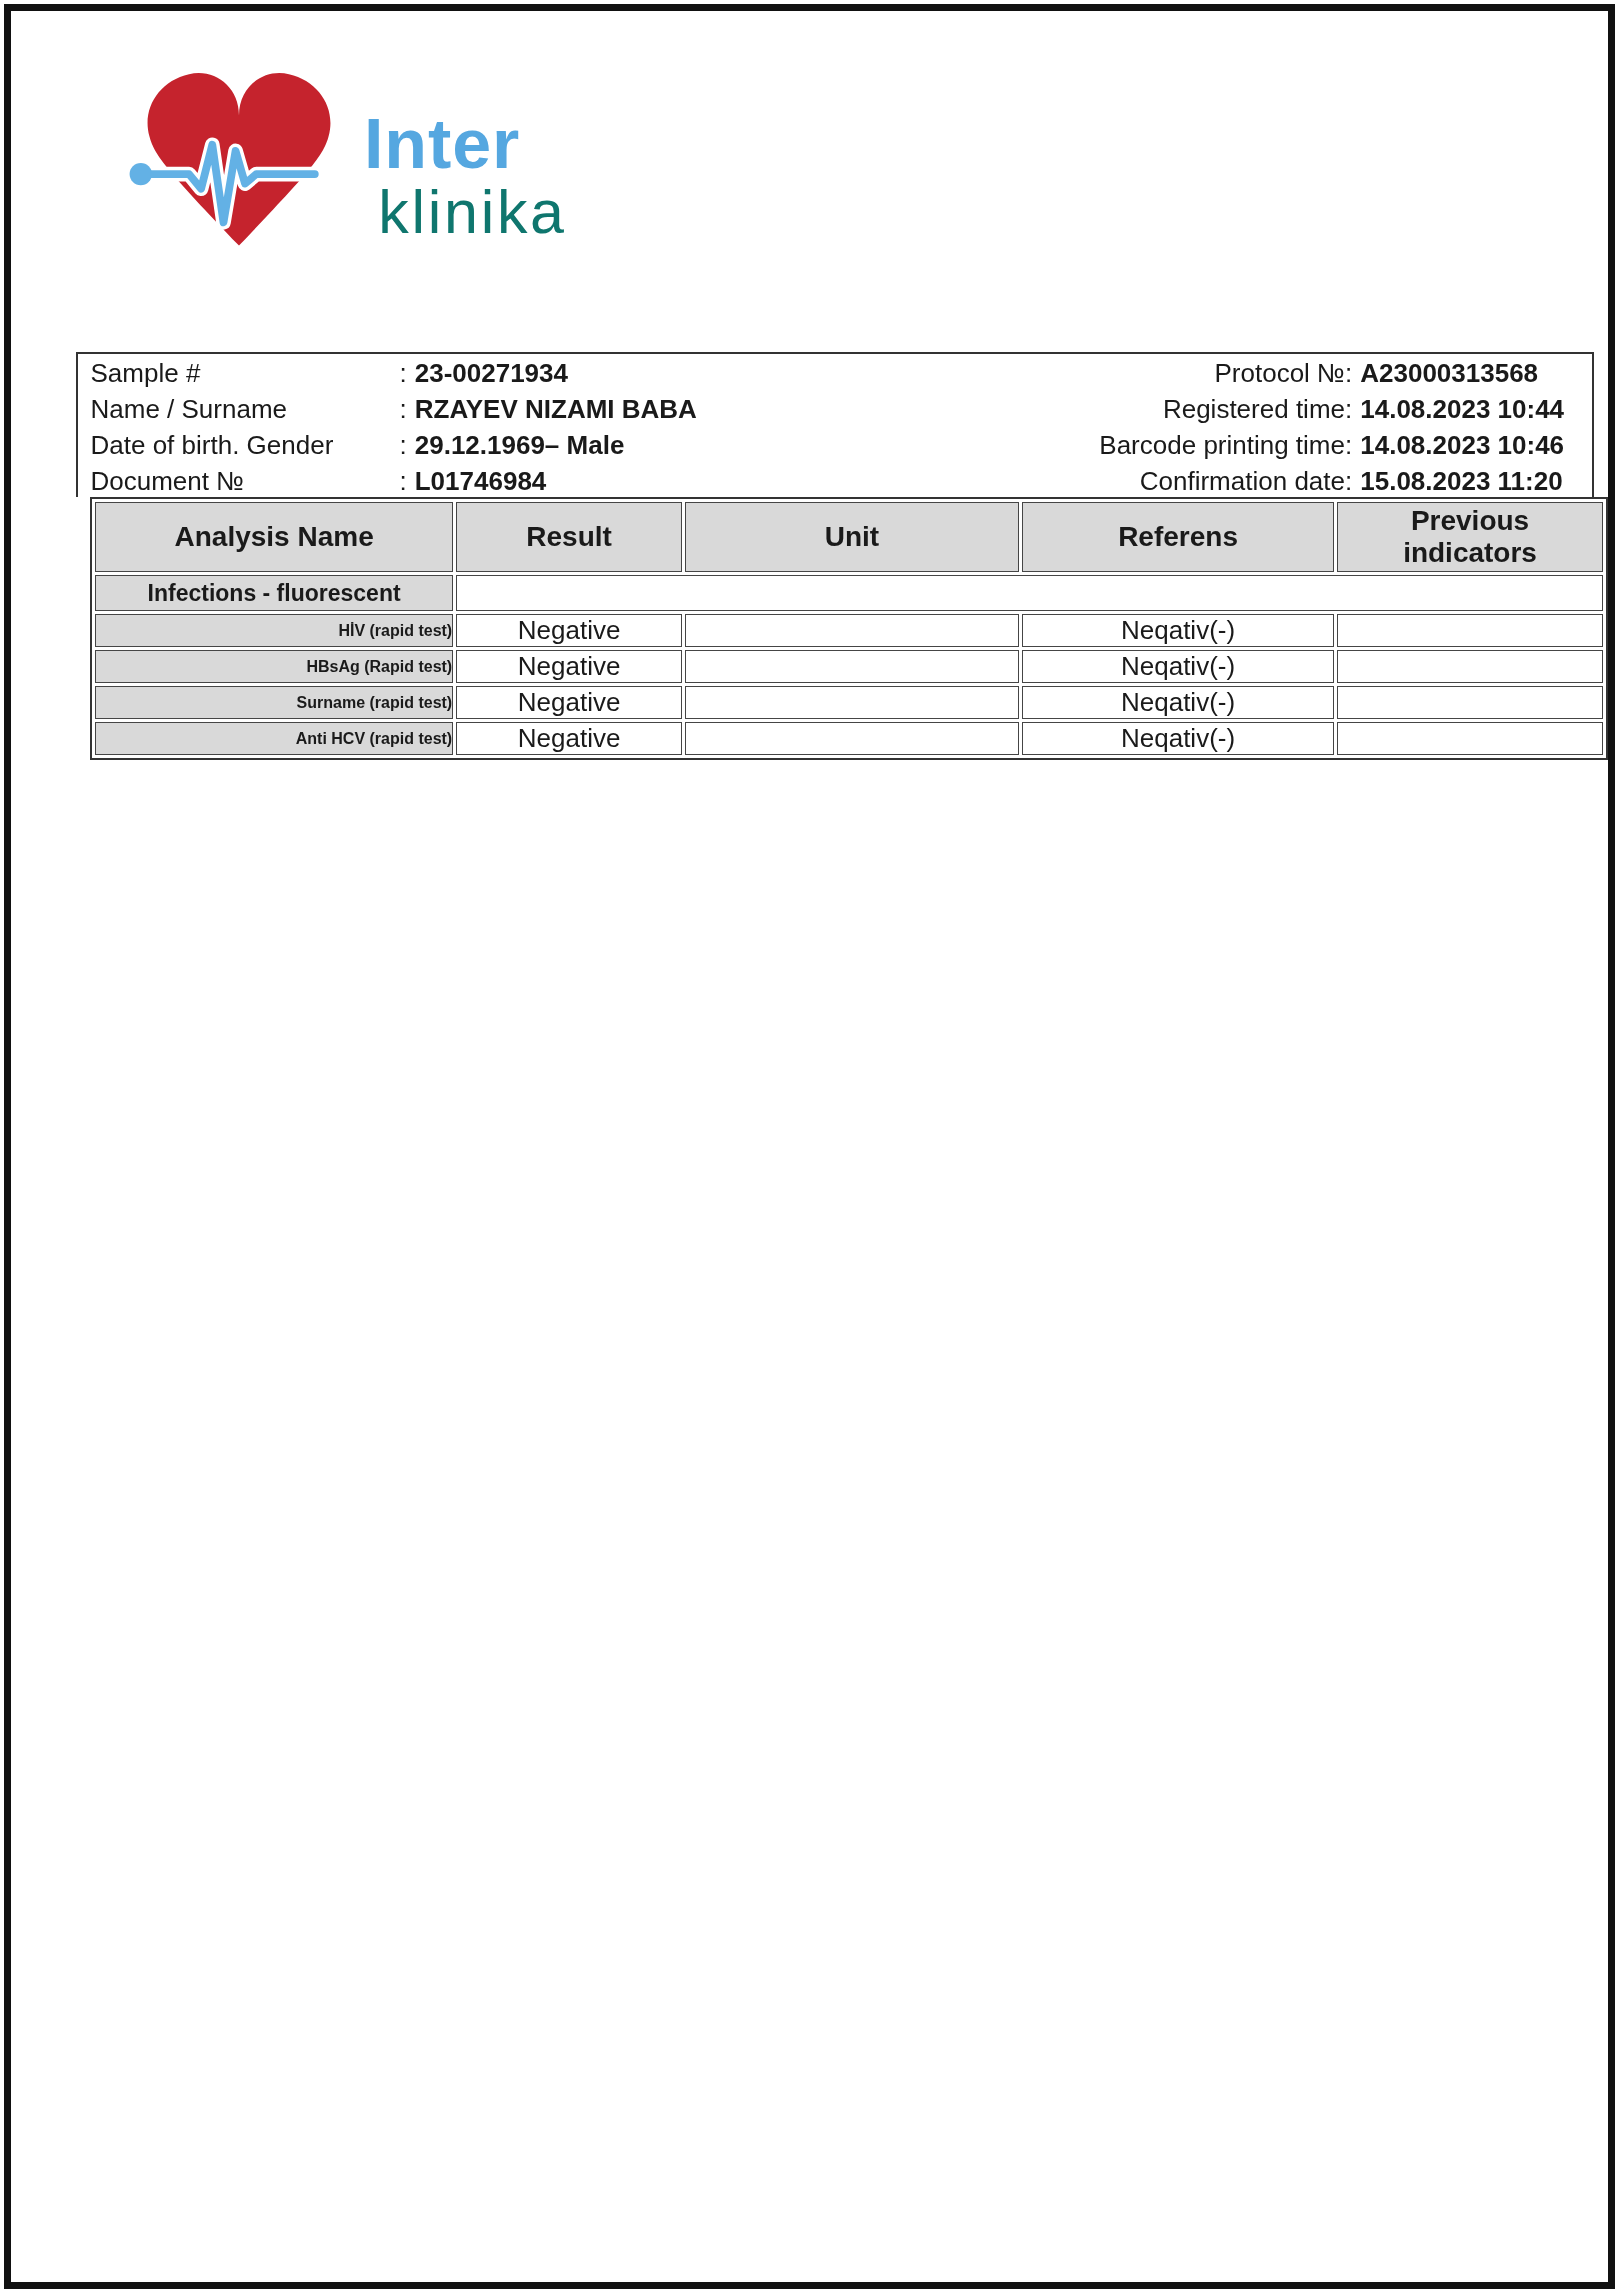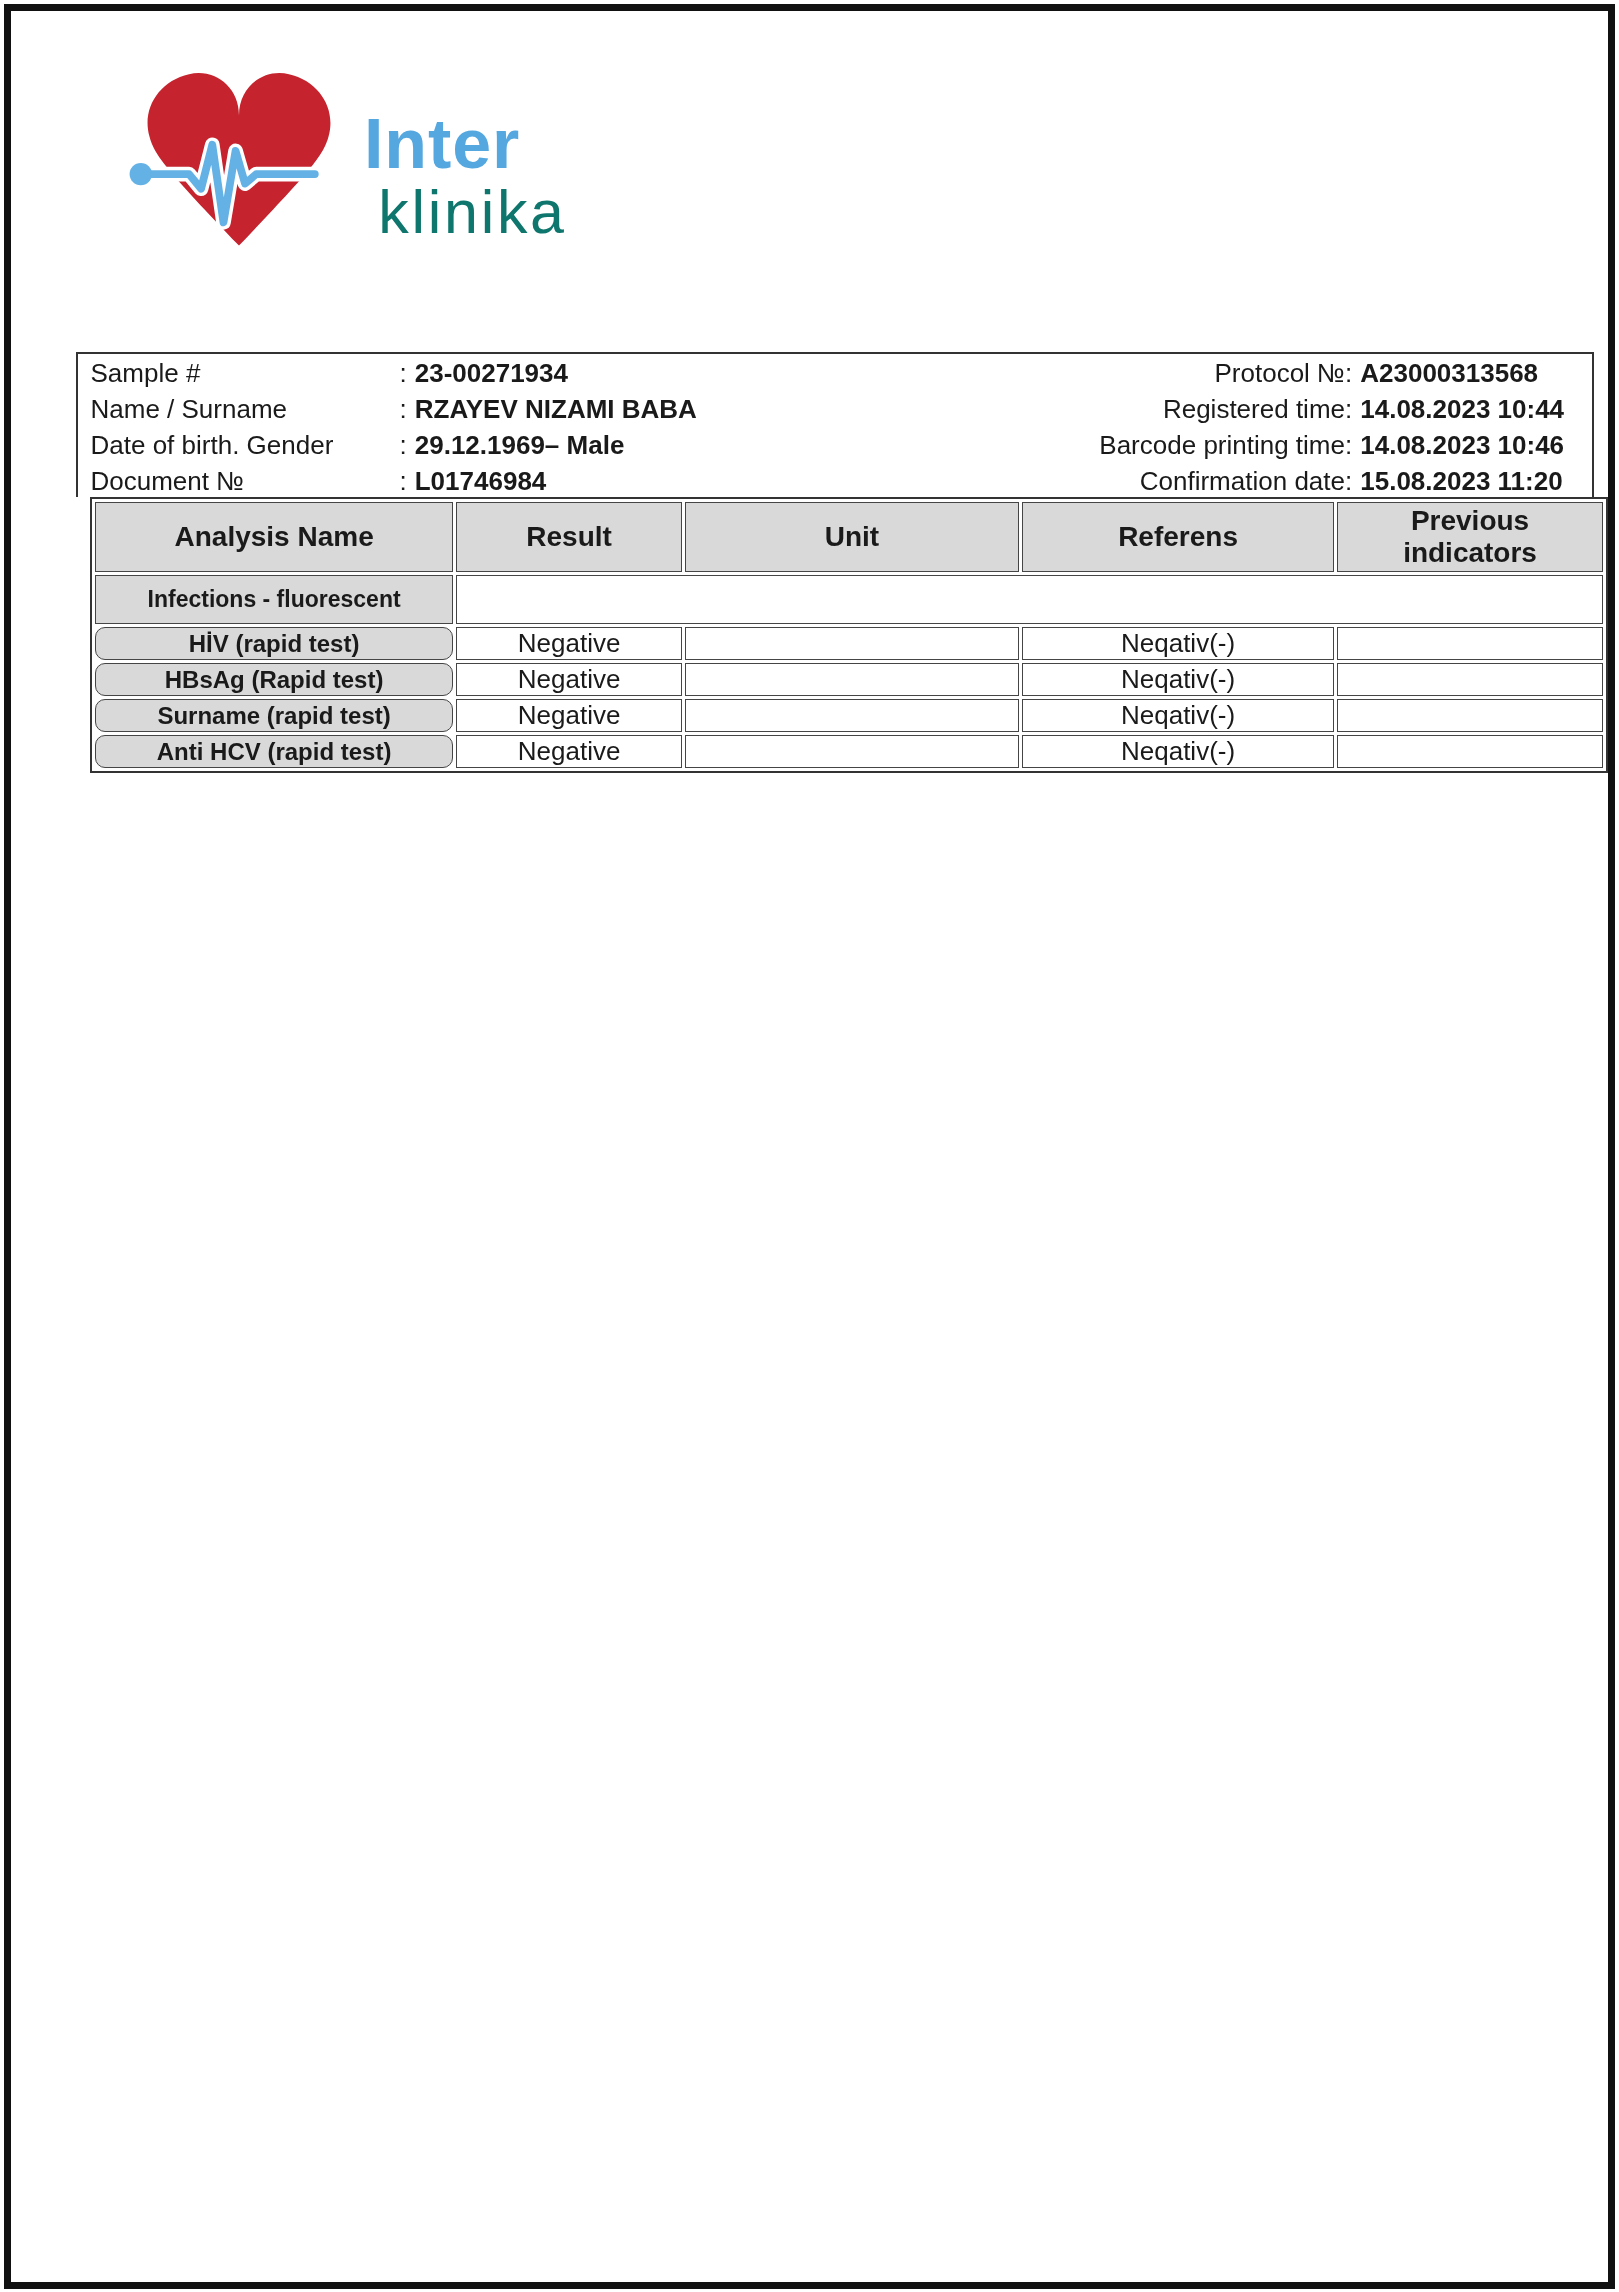--- a/index.html
+++ b/index.html
@@ -32,24 +32,24 @@
   .info-value{font-weight:700;}
 
   
   .results{position:absolute;left:90px;top:497px;width:1518px;
            border-collapse:separate;border-spacing:3.6px;
            border:2.7px solid #333333;box-sizing:border-box;background:#ffffff;}
   .results td,.results th{border:1.8px solid #454545;box-sizing:border-box;padding:0;}
   .results th{background:#d9d9d9;font-weight:700;font-size:28px;text-align:center;
               vertical-align:middle;height:70px;padding:0 25px;line-height:32px;}
   .section-cell{background:#d9d9d9;font-weight:700;font-size:23px;text-align:center;
-                vertical-align:middle;height:49px;}
+                vertical-align:middle;height:36px;}
   .section-rest{background:#ffffff;}
-  .name-cell{background:#d9d9d9;font-weight:700;font-size:24px;text-align:center;
-             vertical-align:middle;padding-left:12.5px;height:32px;border-radius:10px;}
+  .name-cell{background:#d9d9d9;font-weight:700;font-size:16px;text-align:right;
+             vertical-align:middle;padding-left:12.5px;height:32px;}
   .val-cell{background:#ffffff;font-size:26px;text-align:center;vertical-align:middle;height:32px;}
 </style>
 </head>
 <body>
 
 <div class="page">
   <div class="frame"></div>
 
   <div class="logo">
     <span>

